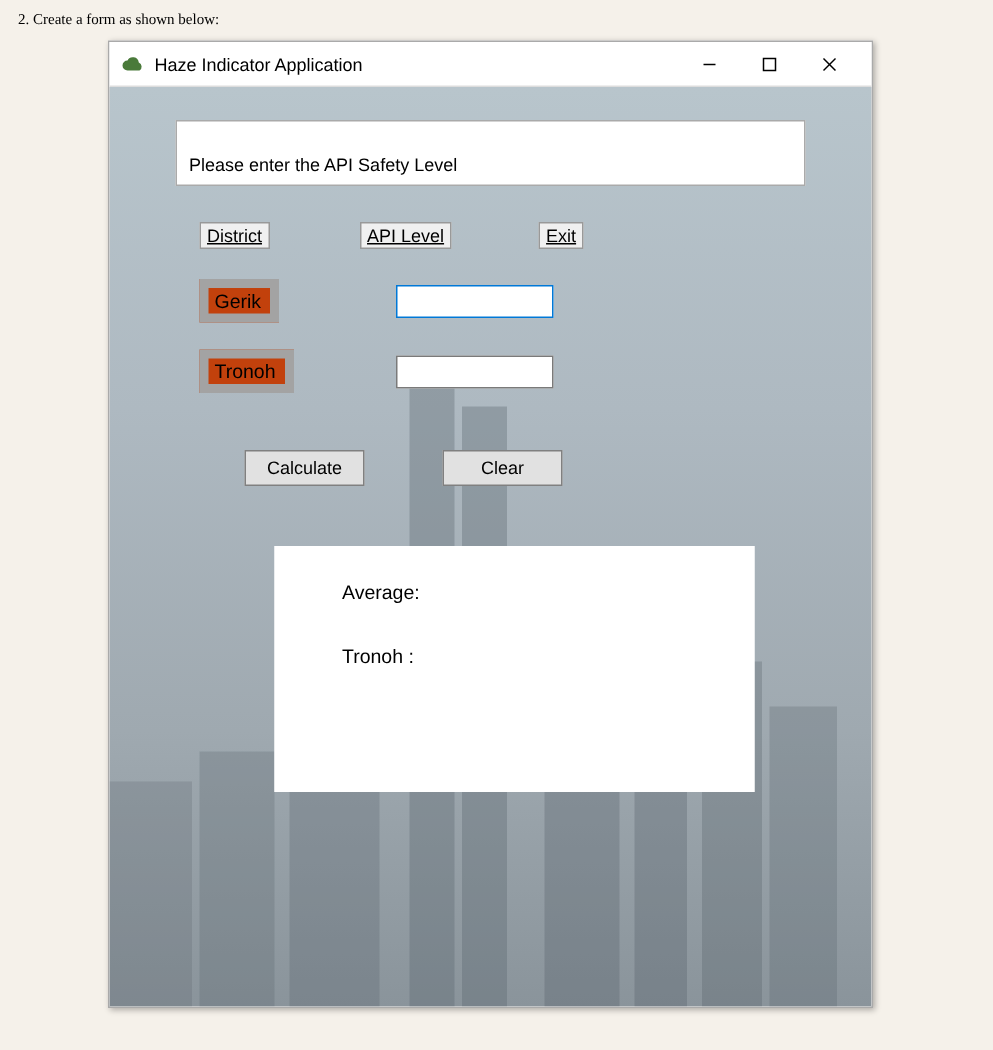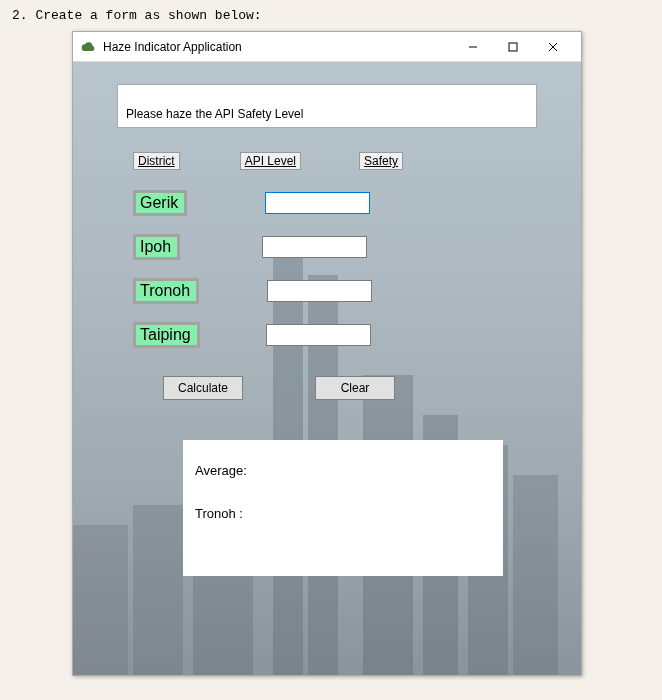--- a/index.html
+++ b/index.html
@@ -6,22 +6,22 @@
     body {
       font-family: "Segoe UI", Tahoma, sans-serif;
       font-size: 13px;
       background: #f5f1ea;
       width: 662px;
       height: 700px;
       padding: 8px 12px;
     }
     .instruction {
       margin-bottom: 8px;
-      font-size: 13px;
-      font-family: Liberation Mono, monospace;
+      font-size: 10px;
+      font-family: Liberation Serif, serif;
     }
     .window {
       margin-left: 60px;
       width: 510px;
       height: 645px;
       border: 1px solid #aaa;
       box-shadow: 1px 1px 4px rgba(0,0,0,0.3);
       background: #fff;
       display: flex;
       flex-direction: column;
@@ -100,59 +100,59 @@
       text-decoration: underline;
     }
 
     .row {
       display: flex;
       align-items: center;
       margin-bottom: 18px;
     }
     .district {
       width: 112px;
-      background: #86efac;
-      border: 3px solid #a3a3a3;
+      background: #c2410c;
+      border: 6px solid #a3a3a3;
       padding: 1px 4px;
-      font-size: 16px;
+      font-size: 13px;
       display: inline-block;
     }
     .district.narrow { width: auto; padding-right: 6px;}
     .api-input {
       width: 105px;
       height: 22px;
       border: 1px solid #7a7a7a;
       background: #fff;
       font-size: 12px;
       padding: 0 4px;
     }
     .api-input.focused { border: 1px solid #0078d7; }
 
     .btnrow {
       display: flex;
-      gap: 72px;
-      margin: 28px 0 0 30px;
+      gap: 52px;
+      margin: 38px 0 0 30px;
     }
     .wbtn {
       min-width: 80px;
       height: 24px;
       background: #e1e1e1;
       border: 1px solid #808080;
       font-size: 12px;
       cursor: pointer;
       padding: 0 12px;
     }
 
     .output {
       background: #fff;
       border: 1px solid #fff;
       width: 320px;
-      height: 136px;
+      height: 164px;
       margin: 40px 0 0 50px;
-      padding: 22px 11px;
+      padding: 22px 44px;
       font-size: 13px;
     }
     .output .orow { margin-bottom: 28px; }
   </style>
 </head>
 <body>
 
 <div class="instruction">2. Create a form as shown below:</div>
 
 <div class="window">
@@ -192,50 +192,40 @@
         <div class="tower t6"></div>
       <div class="tower t7"></div>
         <div class="tower t8"></div>
         <div class="tower t9"></div>
     </div>
 
     <div class="form-layer">
 
       <div class="intro">
         <br>
-        <span>Please haze the  API Safety Level</span>
+        <span>Please enter the  API Safety Level</span>
       </div>
 
       <div class="grid">
         <div class="headers">
           <span class="col-label narrow">District</span>
           <span style="width:60px"></span>
           <span class="col-label narrow">API Level</span>
           <span style="width:58px"></span>
-          <span class="col-label narrow">Safety</span>
+          <span class="col-label narrow">Exit</span>
         </div>
 
         <div class="row">
           <span class="district narrow">Gerik</span>
           <span style="width:78px"></span>
           <input class="api-input focused" value="" style="">
         </div>
         <div class="row">
-          <span class="district narrow">Ipoh</span>
-          <span style="width:82px"></span>
-          <input class="api-input" value="" style="">
-        </div>
-        <div class="row">
           <span class="district narrow">Tronoh</span>
           <span style="width:68px"></span>
-          <input class="api-input" value="" style="">
-        </div>
-        <div class="row">
-          <span class="district narrow">Taiping</span>
-          <span style="width:66px"></span>
           <input class="api-input" value="" style="">
         </div>
 
         <div class="btnrow">
           <button class="wbtn">Calculate</button>
           <button class="wbtn">Clear</button>
         </div>
 
         <div class="output">
           <div class="orow">

